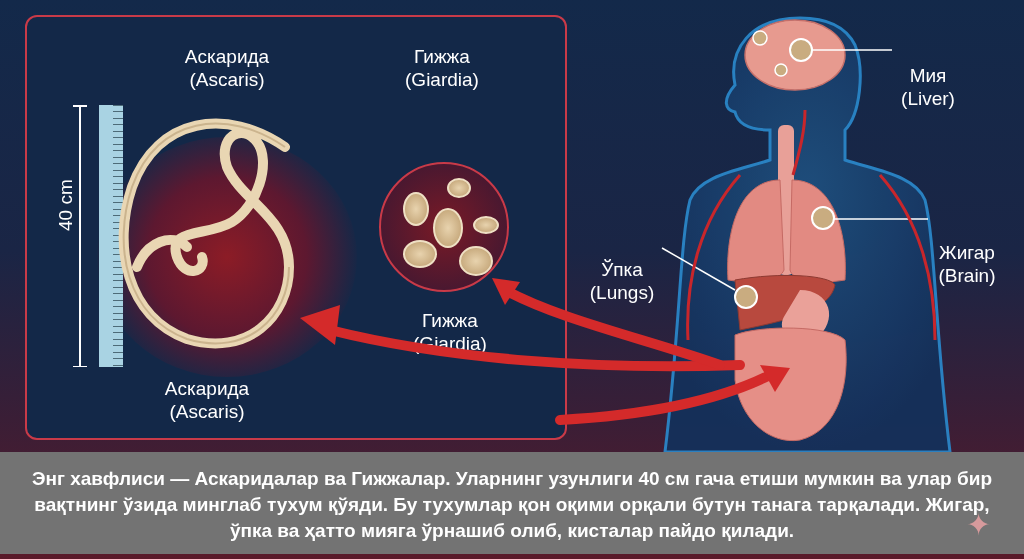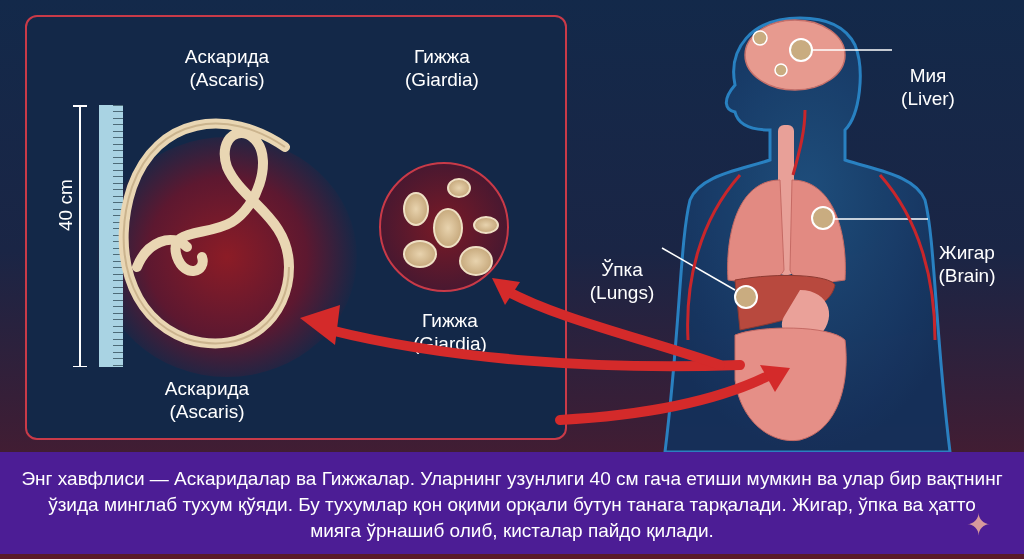--- a/index.html
+++ b/index.html
@@ -17,21 +17,21 @@
     background:repeating-linear-gradient(180deg,#4d6b78 0 1px,transparent 1px 6.5px);}
   .dim{position:absolute;left:46px;top:88px;width:14px;height:262px;}
   .dim .line{position:absolute;left:6px;top:0;width:1.5px;height:100%;background:#fff;}
   .dim .cap{position:absolute;left:0;width:14px;height:1.5px;background:#fff;}
   .dim-text{position:absolute;left:28px;top:214px;color:#fff;font-size:19px;transform:rotate(-90deg);transform-origin:left top;white-space:nowrap;}
   .cyst-circle{position:absolute;left:352px;top:145px;width:130px;height:130px;border-radius:50%;
     border:2px solid #c93a48;box-sizing:border-box;
     background:radial-gradient(circle,#7a1a26 0%,#4a1830 70%,#2a1d3a 100%);}
   .cyst{position:absolute;border-radius:50%;background:radial-gradient(ellipse,#e8d3ae 0%,#c9ac80 70%,#9a7d56 100%);
     border:2px solid #efe0c4;box-sizing:border-box;}
-  .caption{position:absolute;left:0;top:452px;width:1024px;height:102px;background:#4c1d95;}
+  .caption{position:absolute;left:0;top:452px;width:1024px;height:102px;background:#737373;font-weight:bold;}
   .caption-text{position:absolute;left:20px;top:14px;width:984px;color:#fff;text-align:center;font-size:19px;line-height:26px;}
   .sparkle{position:absolute;left:966px;top:510px;color:#d79a9c;font-size:30px;line-height:30px;}
   .body-lbl{position:absolute;color:#fff;text-align:center;font-size:19px;line-height:23px;margin-top:36px;}
   svg{position:absolute;}
 </style>
 </head>
 <body>
 
 <div class="panel">
   <div class="glow"></div>

